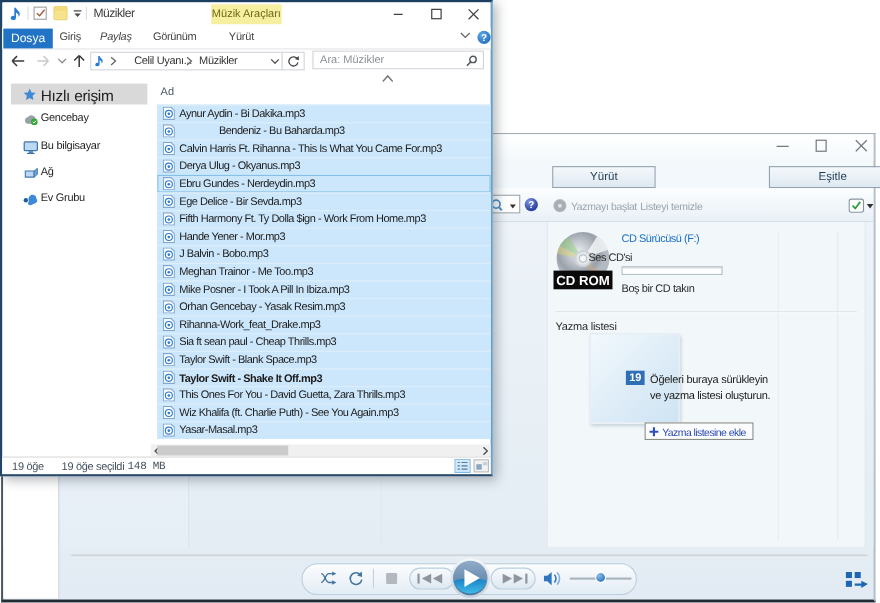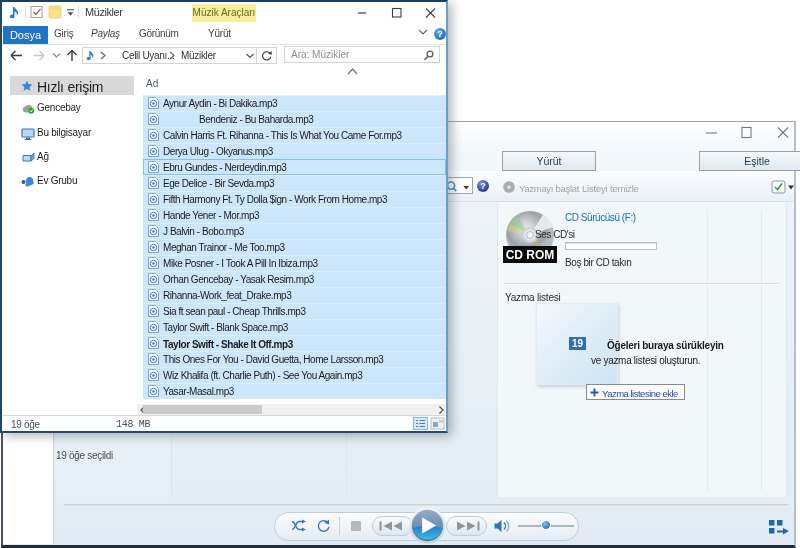--- a/index.html
+++ b/index.html
@@ -105,21 +105,21 @@
 
 <div class="abs" style="left:505px; top:283px; width:274px; height:1px; background:#d9e1e8;"></div>
 <div class="abs" style="left:505px; top:284px; width:274px; height:1px; background:#fbfdfe;"></div>
 <div class="abs" style="left:505px; top:292px; width:284px; font-size:10px; letter-spacing:-0.2px; color:#2b2b2b; text-align:left;">Yazma listesi</div>
 
 <div class="abs" style="left:536px; top:303px; width:82px; height:82px;
   background:linear-gradient(135deg,#f3f9fd 0%,#ddecf7 55%,#cfe4f4 100%);
   border:1px solid #e4ecf1; box-shadow:1px 2px 3px rgba(120,140,160,.35);"></div>
 <div class="abs" style="left:569px; top:337px; width:17px; height:13px; background:#2e6fb7;
   color:#fff; font-size:10px; font-weight:bold; text-align:center; line-height:13px;">19</div>
-<div class="abs" style="left:591px; top:340px; font-size:10px; letter-spacing:-0.25px; font-weight:bold; color:#1a1a1a;margin-left:16px;">Öğeleri buraya sürükleyin</div>
+<div class="abs" style="left:591px; top:340px; font-size:10px; letter-spacing:-0.25px; font-weight:normal; color:#1a1a1a;">Öğeleri buraya sürükleyin</div>
 <div class="abs" style="left:591px; top:355px; font-size:10px; letter-spacing:-0.3px; color:#1a1a1a;">ve yazma listesi oluşturun.</div>
 
 <div class="abs" style="left:586px; top:384px; width:99px; height:16px; background:#fbfcfd;
   border:1px solid #8a8d86;"></div>
 <svg class="abs" style="left:590px; top:388px;" width="9" height="9" viewBox="0 0 9 9">
   <line x1="4.5" y1="0.5" x2="4.5" y2="8.5" stroke="#2b4fc0" stroke-width="1.9"></line>
   <line x1="0.5" y1="4.5" x2="8.5" y2="4.5" stroke="#2b4fc0" stroke-width="1.9"></line>
 </svg>
 <div class="abs" style="left:602px; top:388px; font-size:9.5px; letter-spacing:-0.5px; color:#2a4aad;">Yazma listesine ekle</div>
 
@@ -467,21 +467,21 @@
       </div>
       <div class="abs" style="left:163px; top:339px; font-size:10px; letter-spacing:-0.45px; color:#1b1b1b; white-space:nowrap;font-weight:bold;">Taylor Swift - Shake It Off.mp3</div>
       <div class="abs" style="left:143px; top:351.0px; width:303px; height:16px; background:#cce7fc; border:1px solid #cce7fc; border-top:1px solid #ddeefb;"></div>
       <div class="abs" style="left:148px; top:353.0px; width:11px; height:12px;">
         <svg width="11" height="12" viewBox="0 0 11 12">
           <path d="M0.5 0.5 L7.5 0.5 L10.5 3.5 L10.5 11.5 L0.5 11.5 Z" fill="#fdfdfd" stroke="#7da7cc" stroke-width="1"></path>
           <circle cx="5.5" cy="6.5" r="3.2" fill="none" stroke="#2b7cd3" stroke-width="1"></circle>
           <circle cx="5.5" cy="6.5" r="1.2" fill="#2b7cd3"></circle>
         </svg>
       </div>
-      <div class="abs" style="left:163px; top:353.5px; font-size:10px; letter-spacing:-0.45px; color:#1b1b1b; white-space:nowrap;">This Ones For You - David Guetta, Home Larsson.mp3</div>
+      <div class="abs" style="left:163px; top:353.5px; font-size:10px; letter-spacing:-0.45px; color:#1b1b1b; white-space:nowrap;">This Ones For You - David Guetta, Zara Thrills.mp3</div>
       <div class="abs" style="left:143px; top:367.0px; width:303px; height:16px; background:#cce7fc; border:1px solid #cce7fc; border-top:1px solid #ddeefb;"></div>
       <div class="abs" style="left:148px; top:369.0px; width:11px; height:12px;">
         <svg width="11" height="12" viewBox="0 0 11 12">
           <path d="M0.5 0.5 L7.5 0.5 L10.5 3.5 L10.5 11.5 L0.5 11.5 Z" fill="#fdfdfd" stroke="#7da7cc" stroke-width="1"></path>
           <circle cx="5.5" cy="6.5" r="3.2" fill="none" stroke="#2b7cd3" stroke-width="1"></circle>
           <circle cx="5.5" cy="6.5" r="1.2" fill="#2b7cd3"></circle>
         </svg>
       </div>
       <div class="abs" style="left:163px; top:369.5px; font-size:10px; letter-spacing:-0.45px; color:#1b1b1b; white-space:nowrap;">Wiz Khalifa (ft. Charlie Puth) - See You Again.mp3</div>
       <div class="abs" style="left:143px; top:383.0px; width:303px; height:16px; background:#cce7fc; border:1px solid #cce7fc; border-top:1px solid #ddeefb;"></div>
@@ -499,21 +499,21 @@
 <svg class="abs" style="left:139px; top:406px;" width="8" height="8" viewBox="0 0 8 8">
   <path d="M5.5 0.5 L2 4 L5.5 7.5" fill="none" stroke="#555" stroke-width="1.3"></path>
 </svg>
 <div class="abs" style="left:143px; top:405px; width:119px; height:9px; background:#cbcbcb;"></div>
 <svg class="abs" style="left:437px; top:406px;" width="8" height="8" viewBox="0 0 8 8">
   <path d="M2.5 0.5 L6 4 L2.5 7.5" fill="none" stroke="#555" stroke-width="1.3"></path>
 </svg>
 
 <div class="abs" style="left:2px; top:415px; width:444px; height:16px; background:#fff; border-top:1px solid #d9d9d9;"></div>
 <div class="abs" style="left:11px; top:419px; font-size:10px; letter-spacing:-0.3px; color:#42505c;">19 öğe</div>
-<div class="abs" style="left:56px; top:419px; font-size:10px; letter-spacing:-0.3px; color:#42505c;margin-top:31px;">19 öğe seçildi</div>
+<div class="abs" style="left:56px; top:419px; font-size:10px; letter-spacing:-0.3px; color:#42505c;">19 öğe seçildi</div>
 <div class="abs" style="left:116px; top:419px; font-size:10px; letter-spacing:-0.3px; color:#42505c;font-family:Liberation Mono, monospace;">148 MB</div>
 <svg class="abs" style="left:413px; top:417px;" width="15" height="13" viewBox="0 0 15 13">
   <rect x="0.5" y="0.5" width="14" height="12" fill="#d4e8f8" stroke="#7fb8e4" stroke-width="1"></rect>
   <g stroke="#4a7da8" stroke-width="1">
     <line x1="3" y1="3.5" x2="5" y2="3.5"></line>
         <line x1="6.5" y1="3.5" x2="12" y2="3.5"></line>
     <line x1="3" y1="6.5" x2="5" y2="6.5"></line>
         <line x1="6.5" y1="6.5" x2="12" y2="6.5"></line>
     <line x1="3" y1="9.5" x2="5" y2="9.5"></line>
         <line x1="6.5" y1="9.5" x2="12" y2="9.5"></line>

